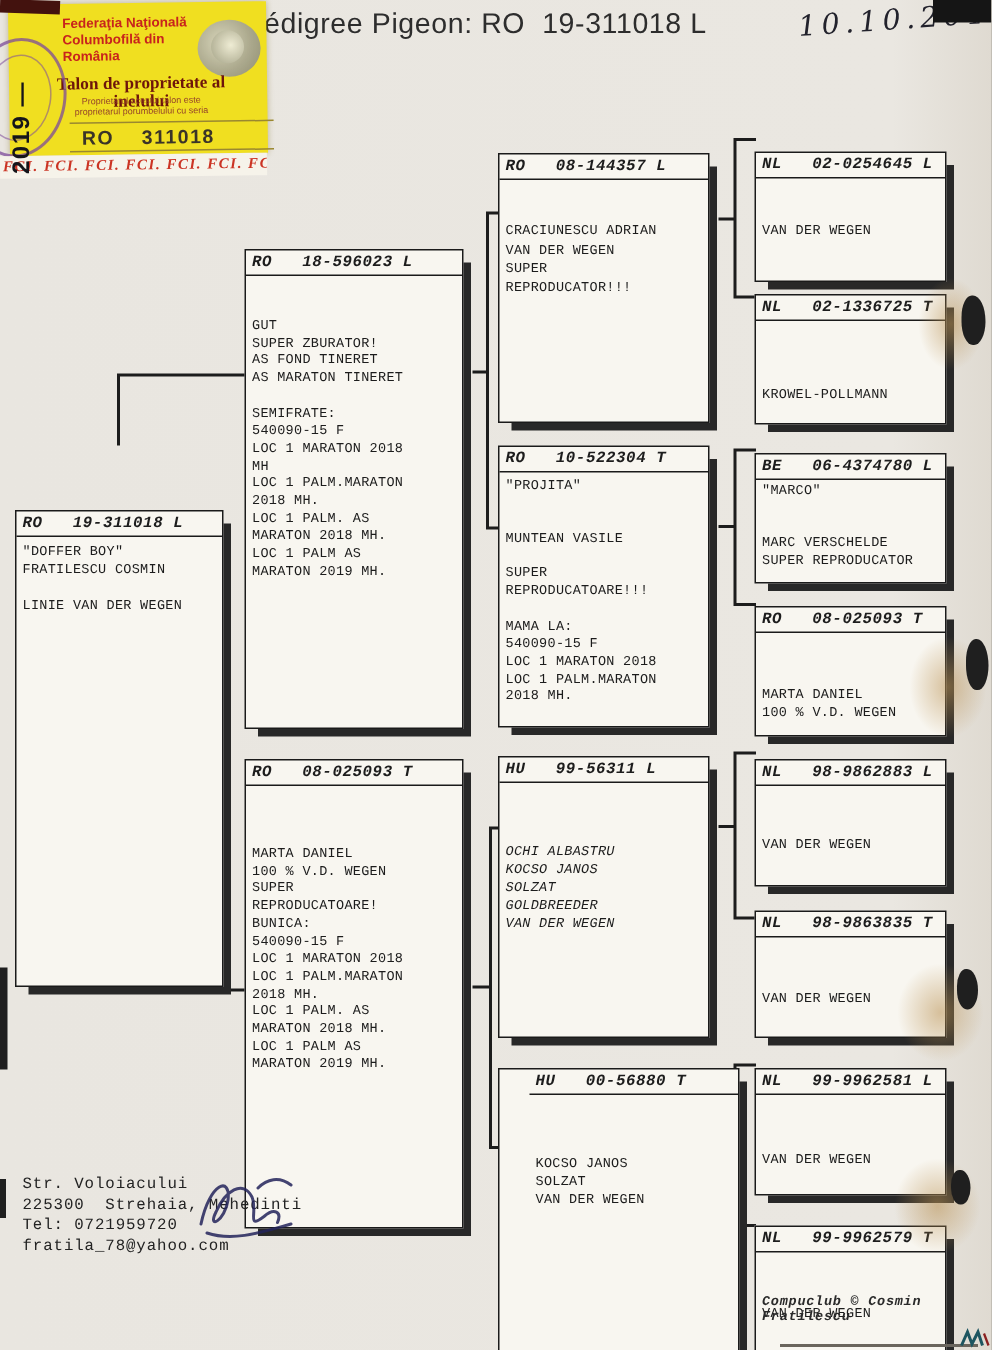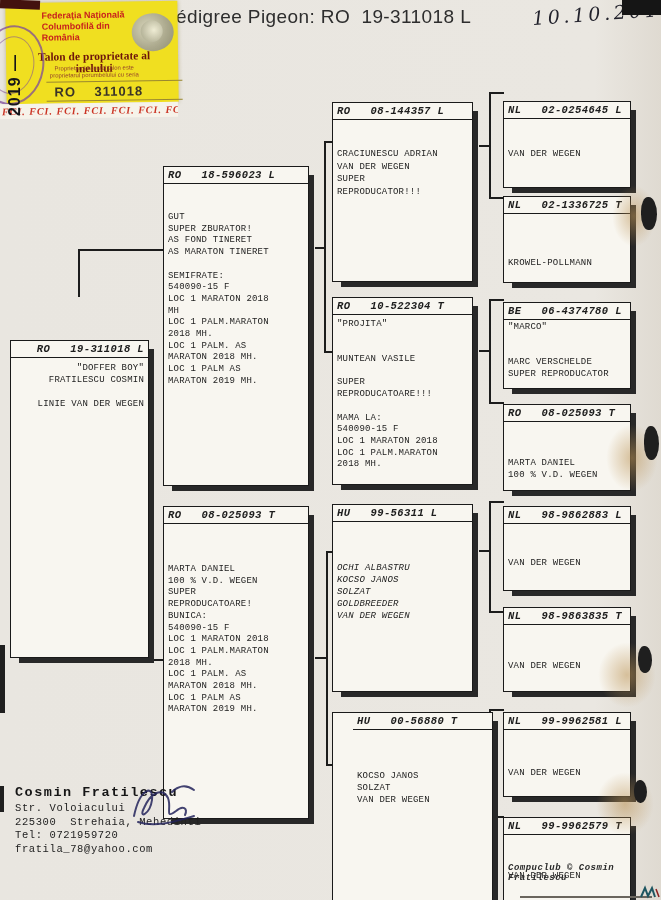--- a/index.html
+++ b/index.html
@@ -94,21 +94,21 @@
     <div class="talon-sub">
       <div>Proprietarul acestui talon este</div>
       <div>proprietarul porumbelului cu seria</div>
     </div>
     <div class="ring-serial">RO    311018</div>
     <div class="round-stamp"></div>
   </div>
   <div class="security">FCI. FCI. FCI. FCI. FCI. FCI. FCI. FC</div>
   <div class="year-vert">2019 —</div>
 
-  <div class="box" style="left:10px;top:296px;width:137px;height:316px;text-align:right;">
+  <div class="box" style="left:10px;top:296px;width:137px;height:316px;">
     <div class="hd">RO   19-311018 L</div>
     <div class="bd" style="padding-top:4px;line-height:12px;">
         <div class="ln">"DOFFER BOY"</div>
         <div class="ln">FRATILESCU COSMIN</div>
         <div class="ln"></div>
         <div class="ln">LINIE VAN DER WEGEN</div>
       </div>
   </div>
 
   <div class="box" style="left:163px;top:122px;width:144px;height:318px;">
@@ -244,21 +244,20 @@
       </div>
   </div>
   <div class="box" style="left:503px;top:773px;width:126px;height:83px;">
     <div class="hd">NL   99-9962579 T</div>
     <div class="bd" style="padding-top:36px;">
         <div class="ln">VAN DER WEGEN</div>
       </div>
   </div>
 
   <div class="owner">
-    <div class="owner-name">Cosmin Fratilescu</div>
     <div class="owner-line">Str. Voloiacului</div>
     <div class="owner-line">225300  Strehaia, Mehedinti</div>
     <div class="owner-line">Tel: 0721959720</div>
     <div class="owner-line">fratila_78@yahoo.com</div>
   </div>
 
   <svg class="signature" width="78" height="54">
     <path d="M6,38 C12,10 26,6 24,22 C22,36 10,42 16,30 C22,16 34,8 40,20 C44,30 36,42 48,33 C55,27 60,30 57,37 M44,14 C50,8 58,6 66,12 M10,44 C28,50 48,43 66,38" stroke="#23235a" stroke-width="2" fill="none" opacity=".85" stroke-linecap="round"></path>
   </svg>
 

